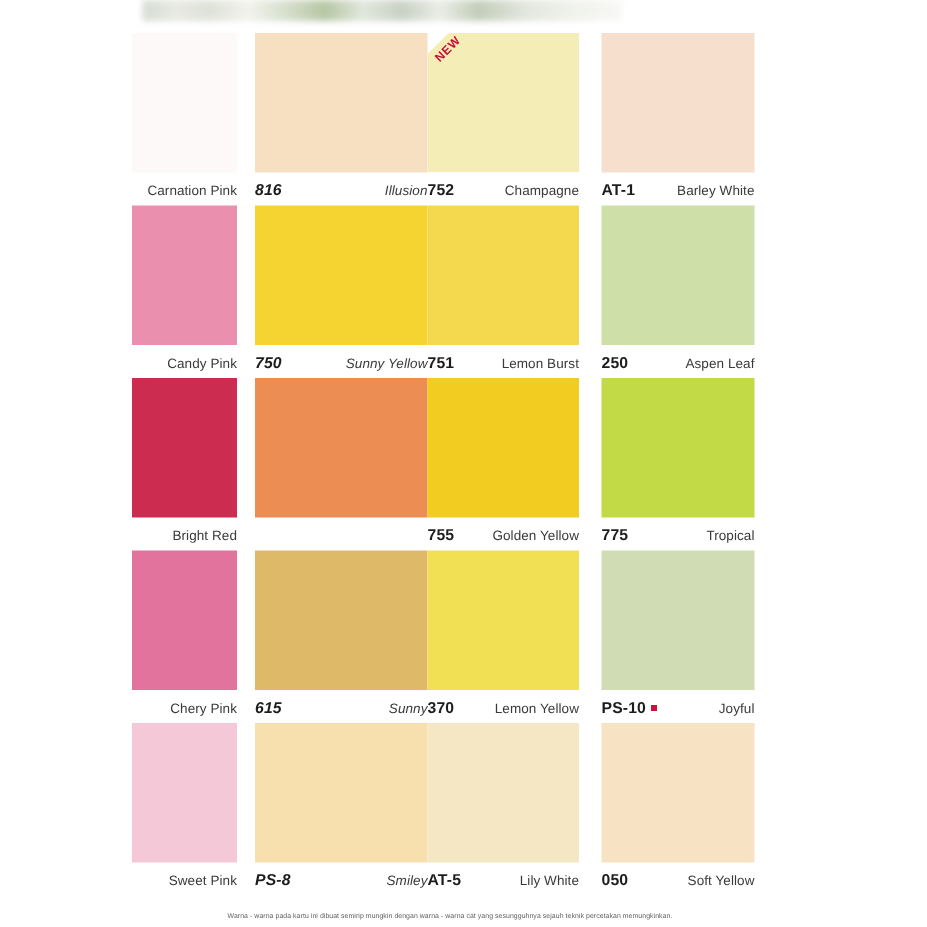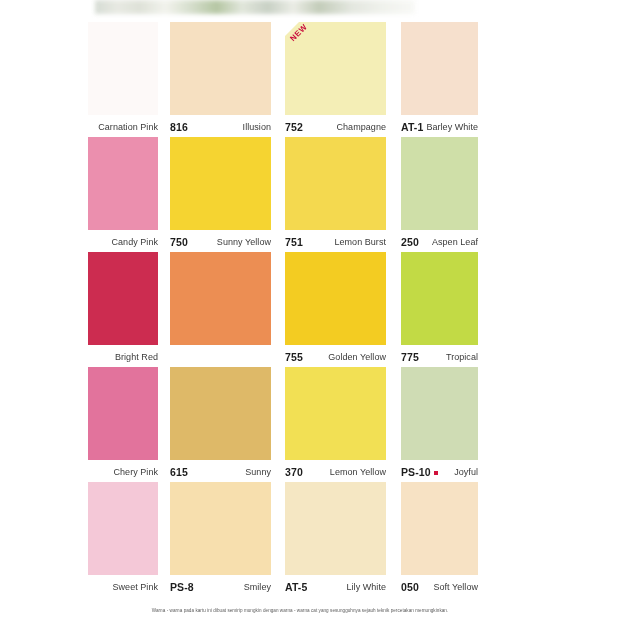--- a/index.html
+++ b/index.html
@@ -44,23 +44,23 @@
     height:115px;
     width:424px;
   }
   .cell{
     position:absolute;
     top:0;
     height:115px;
   }
   
   .col0{left:0px;   width:70px;}
-  .col1{left:82px;  width:101px;}
+  .col1{left:82px;  width:115px;font-style:italic;}
   .col2{left:197px; width:101px;}
-  .col3{left:313px; width:77px;}
+  .col3{left:313px; width:102px;}
 
   .swatch{
     position:absolute;
     left:0;top:0;right:0;
     height:93px;
   }
   .swatch.cut{
     clip-path:polygon(14px 0,100% 0,100% 100%,0 100%,0 14px);
   }
   .labels{

